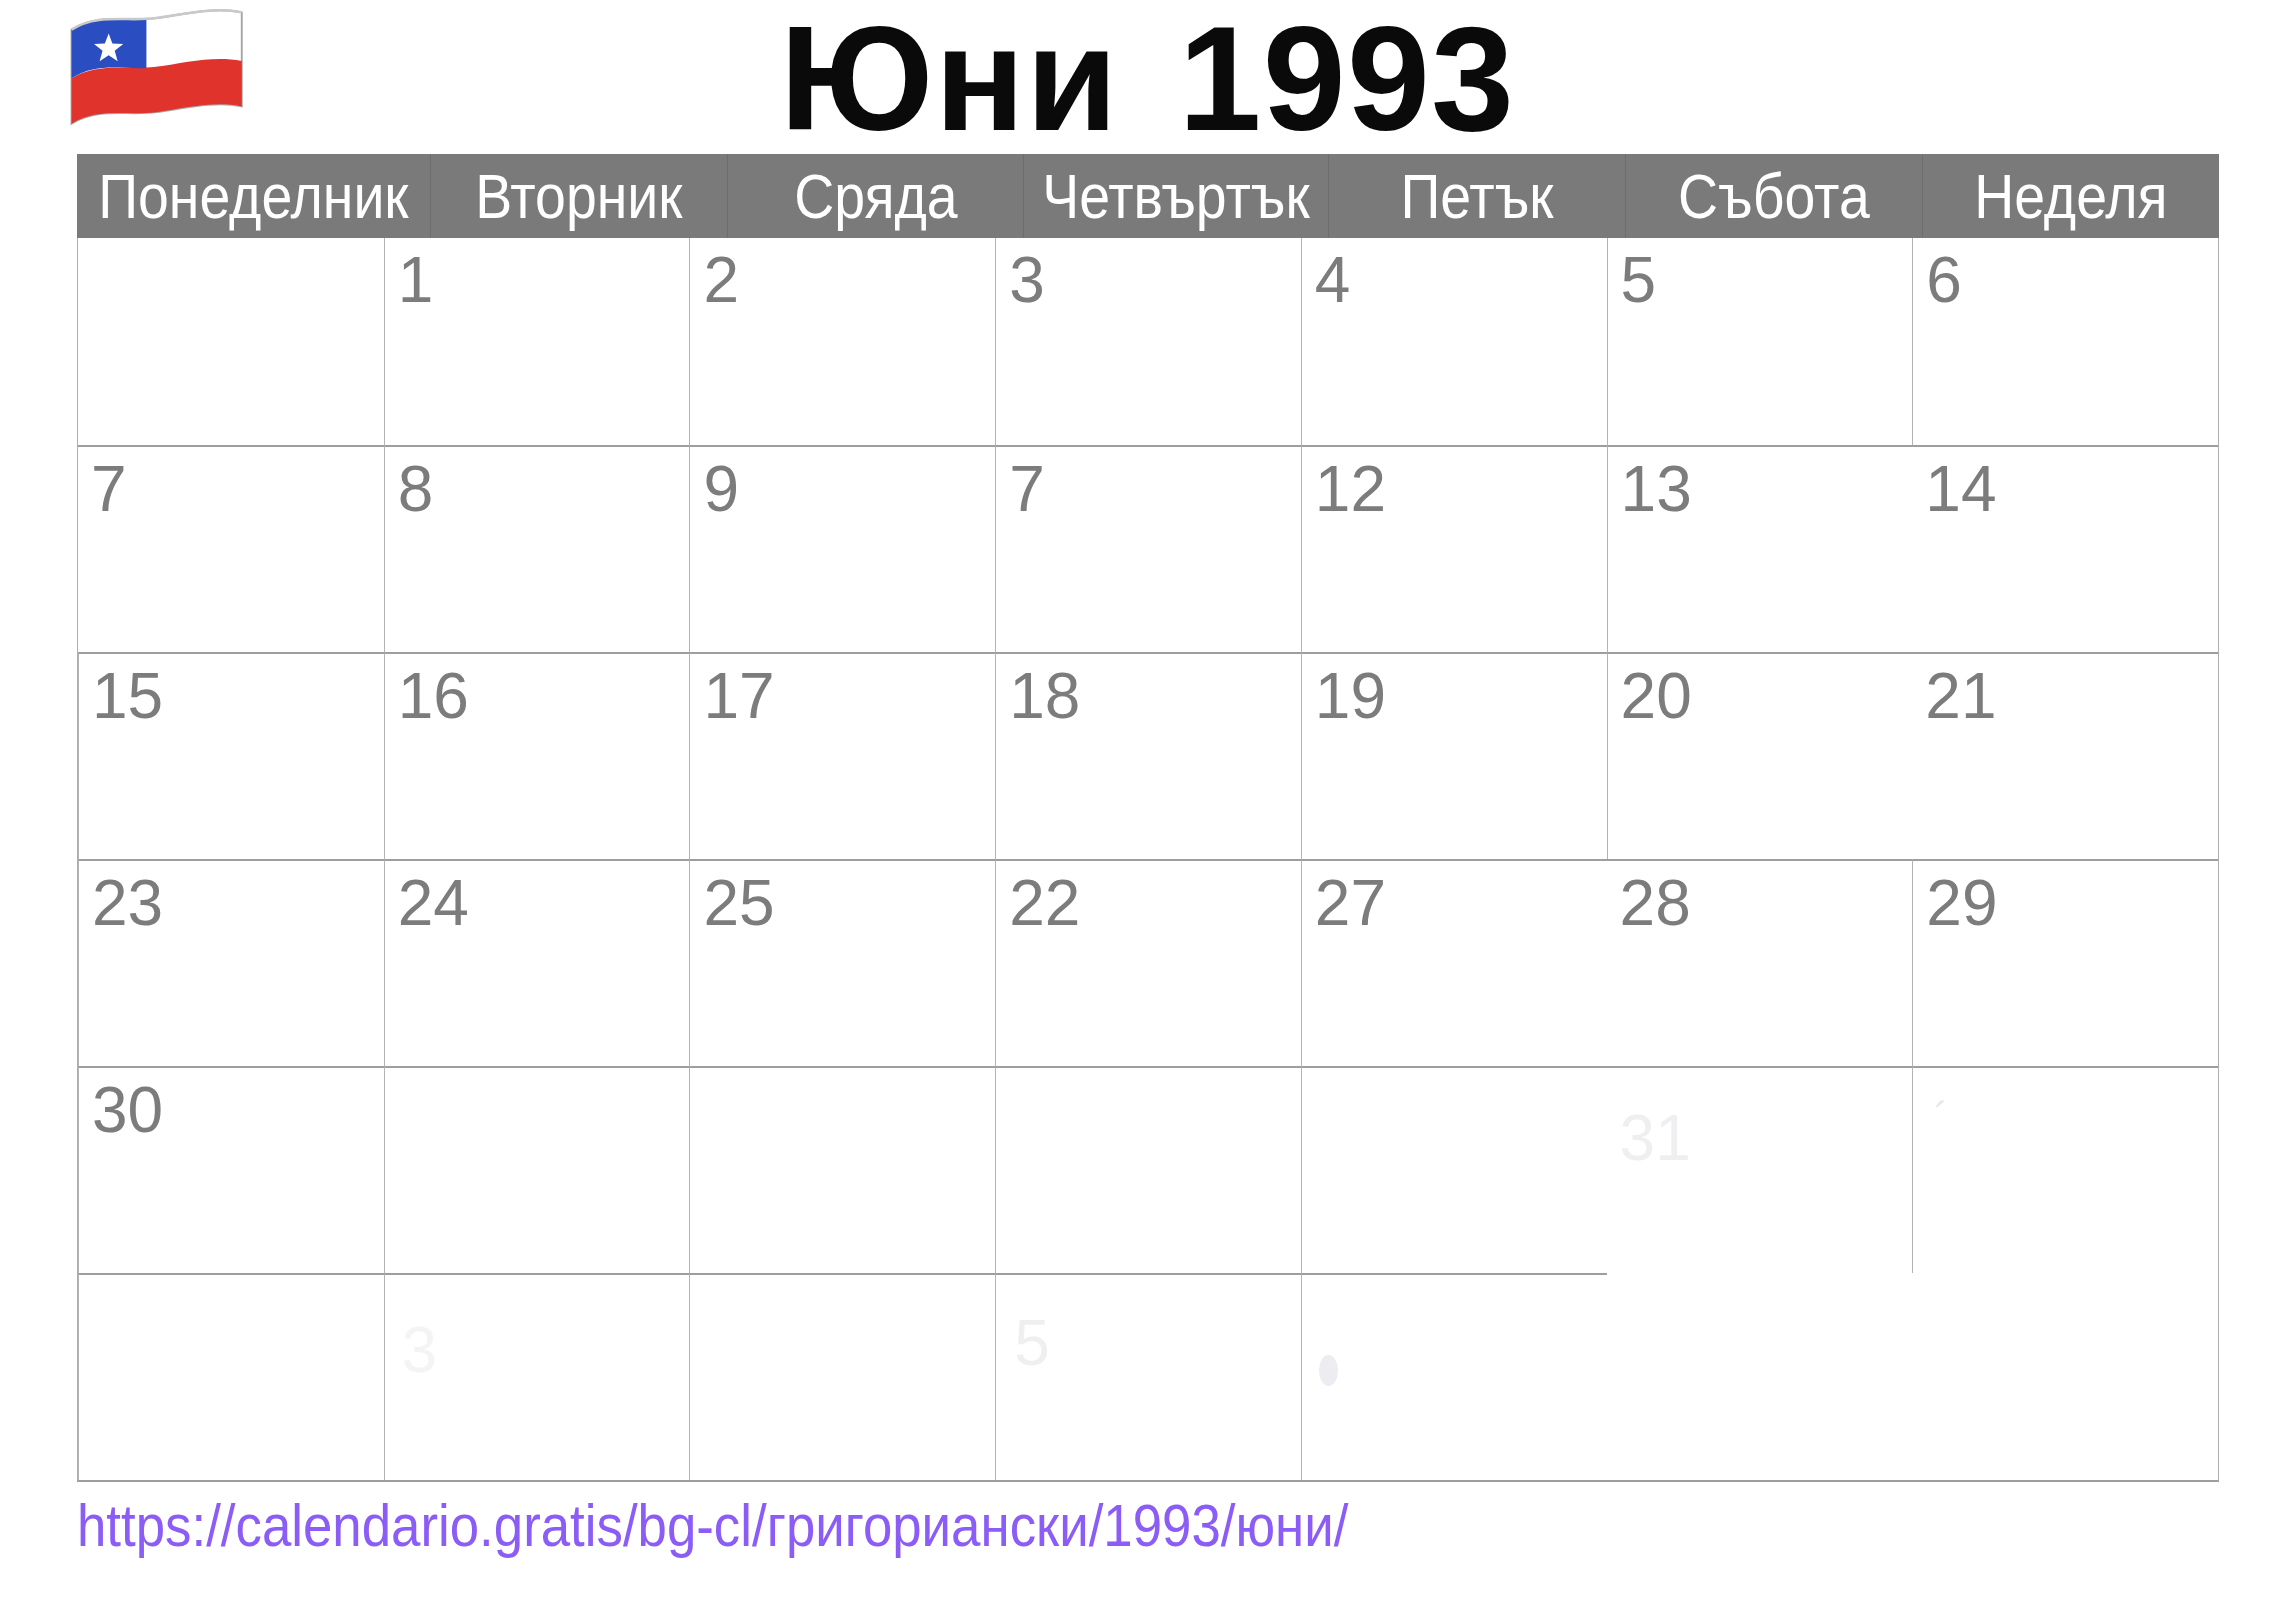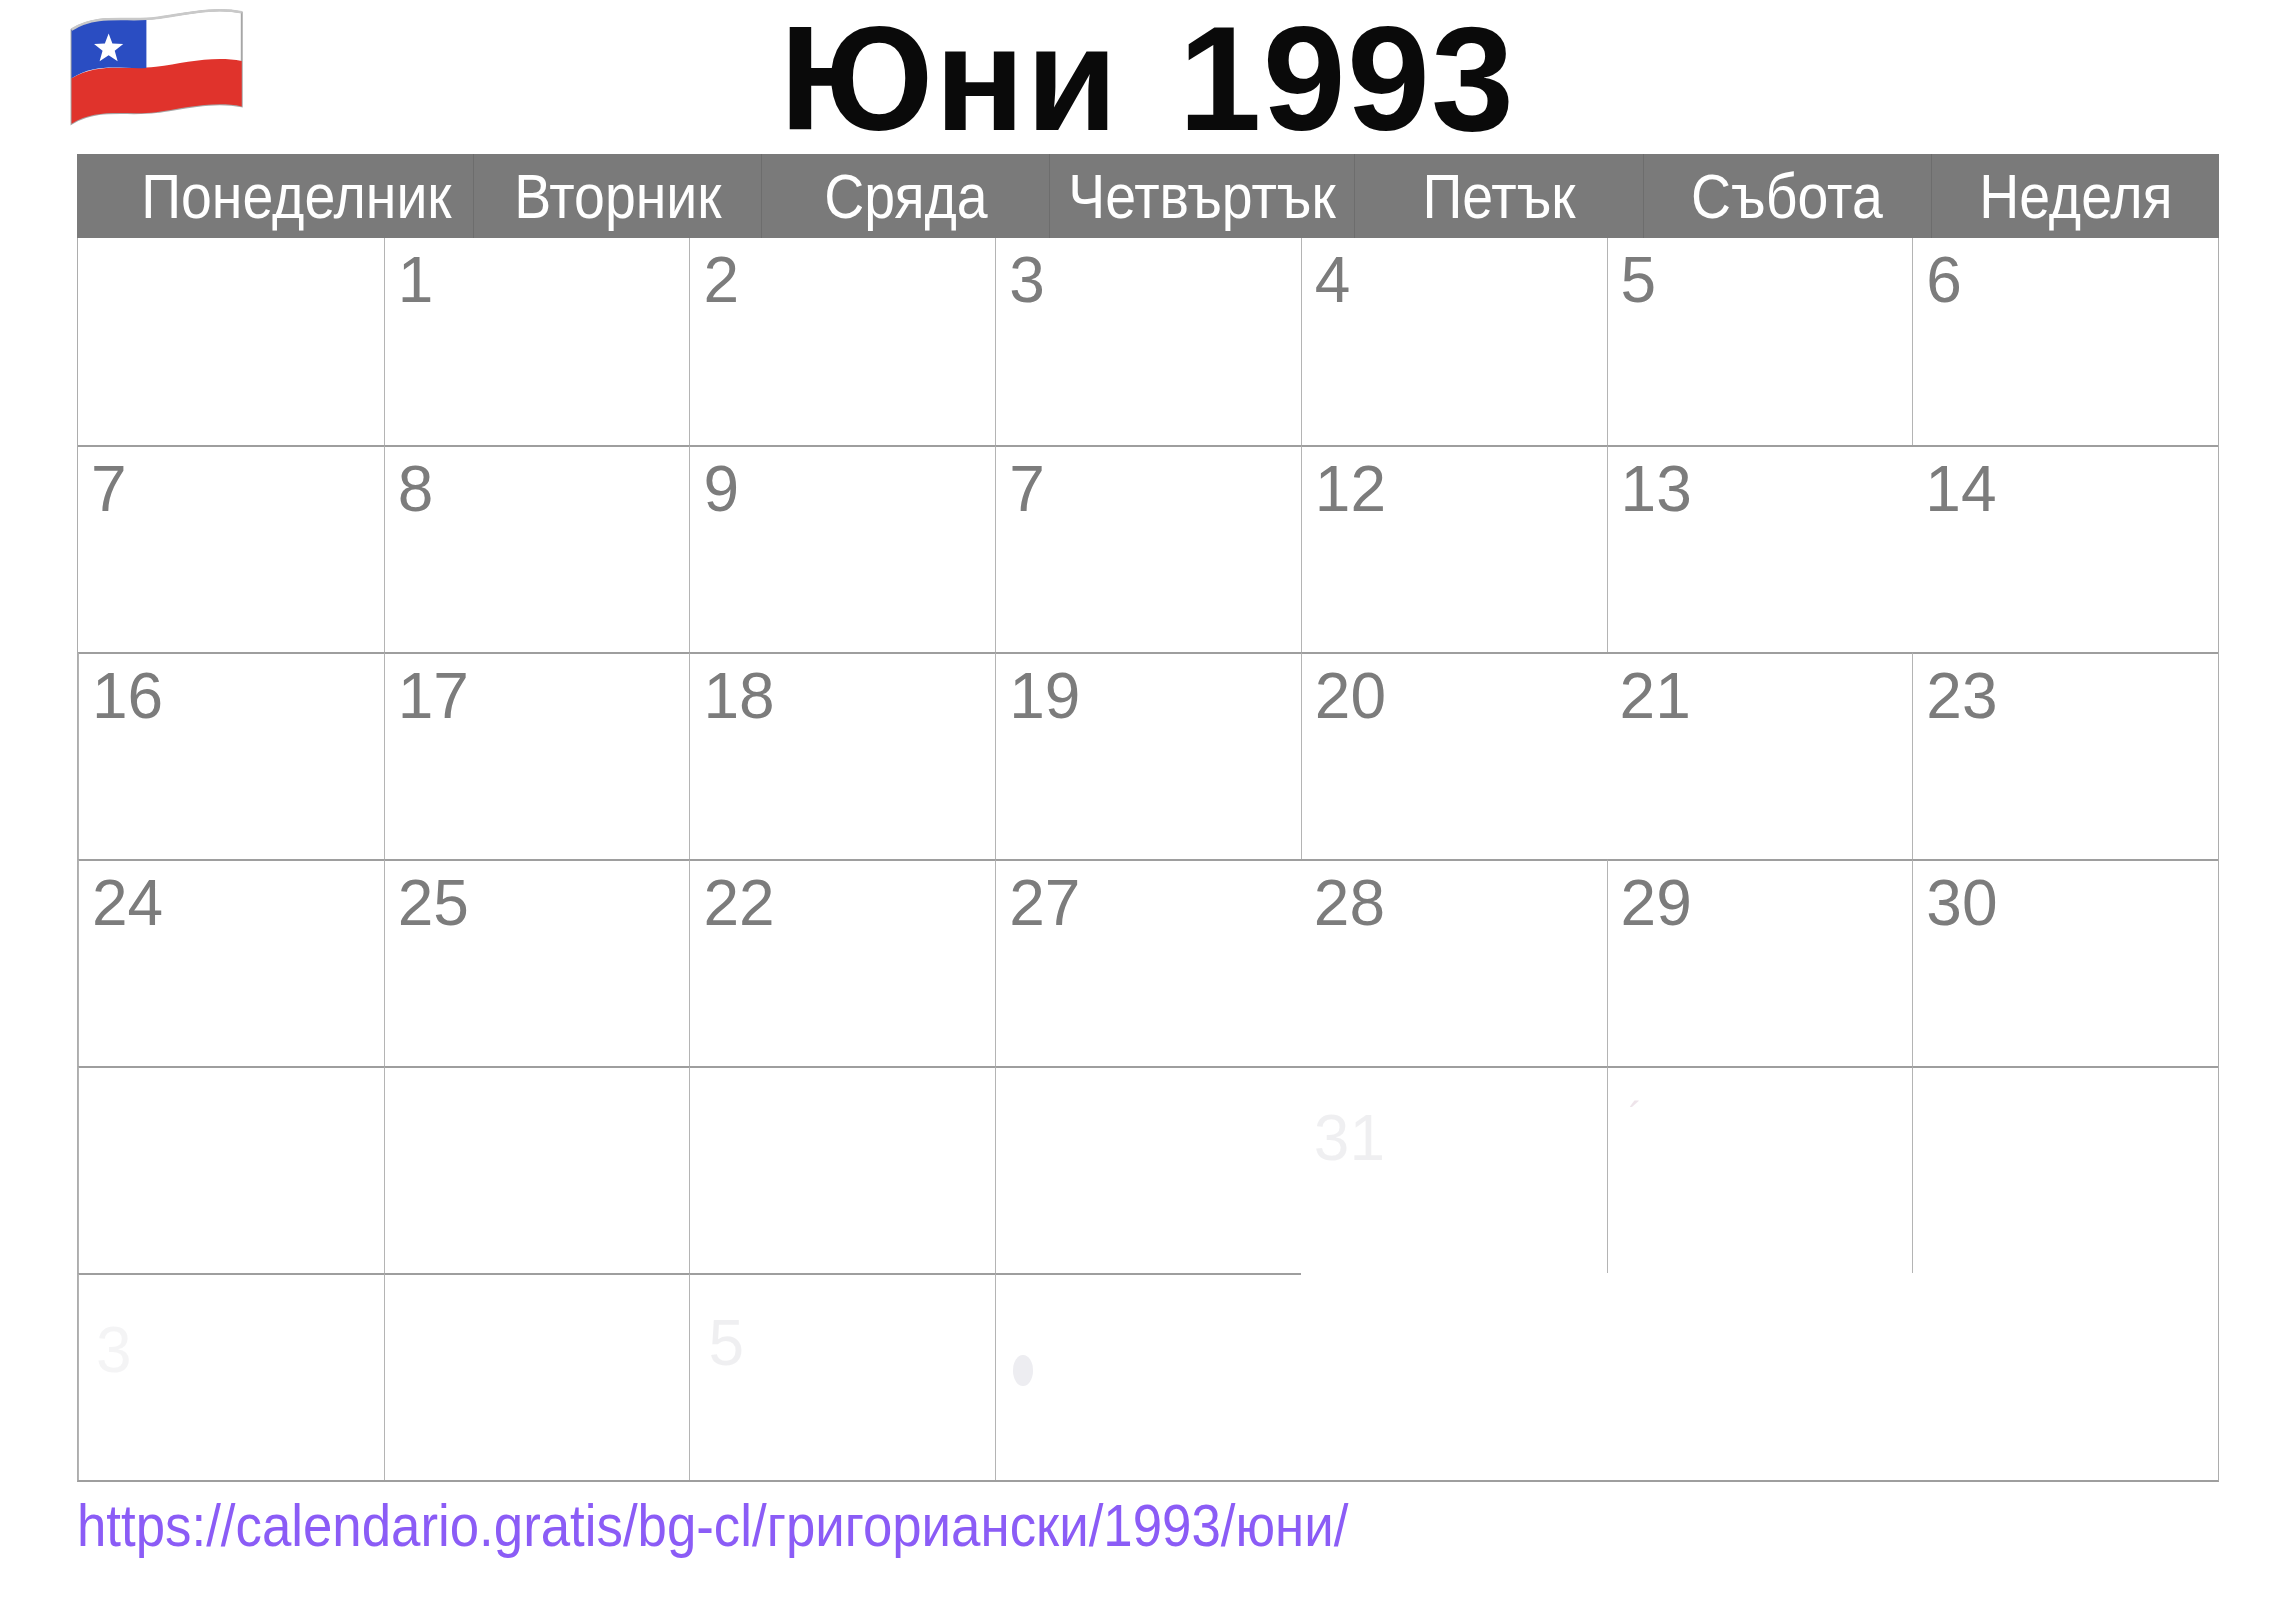--- a/index.html
+++ b/index.html
@@ -16,21 +16,21 @@
   }
   
   .cal{position:absolute;left:77px;top:154px;width:2142px;}
   .cal-head{
     display:grid;grid-template-columns:repeat(7,1fr);height:84px;background:#7a7a7a;
   }
   .hcell{
     display:flex;align-items:center;justify-content:center;height:100%;
     color:#ffffff;font-size:63px;border-left:1.3px solid rgba(0,0,0,0.10);
   }
-  .hcell.nl{border-left:none;padding-left:43px;}
+  .hcell.nl{border-left:none;}
   .hcell span{transform:scaleX(0.88);white-space:nowrap;}
   .cal-body{
     display:grid;grid-template-columns:repeat(7,1fr);grid-auto-rows:207px;
     border-left:1.3px solid #adadad;border-right:1.3px solid #adadad;border-bottom:2px solid #9e9e9e;
   }
   .cell{
     border-left:1.3px solid #b4b4b4;border-top:2px solid #9e9e9e;
     padding:9.2px 0 0 13px;font-size:64px;line-height:1.05;color:#7c7c7c;position:relative;
   }
   .cell.nl{border-left:none;}
@@ -102,20 +102,21 @@
       <div class="cell nt"><span class="num">6</span></div>
 
       <div class="cell nl"><span class="num">7</span></div>
       <div class="cell"><span class="num">8</span></div>
       <div class="cell"><span class="num">9</span></div>
       <div class="cell"><span class="num">7</span></div>
       <div class="cell"><span class="num">12</span></div>
       <div class="cell"><span class="num">13</span></div>
 
       <div class="cell nl"><span class="num">14</span></div>
+      <div class="cell"><span class="num">15</span></div>
       <div class="cell"><span class="num">16</span></div>
       <div class="cell"><span class="num">17</span></div>
       <div class="cell"><span class="num">18</span></div>
       <div class="cell"><span class="num">19</span></div>
       <div class="cell"><span class="num">20</span></div>
 
       <div class="cell nl"><span class="num">21</span></div>
       <div class="cell"><span class="num">23</span></div>
       <div class="cell"><span class="num">24</span></div>
       <div class="cell"><span class="num">25</span></div>

